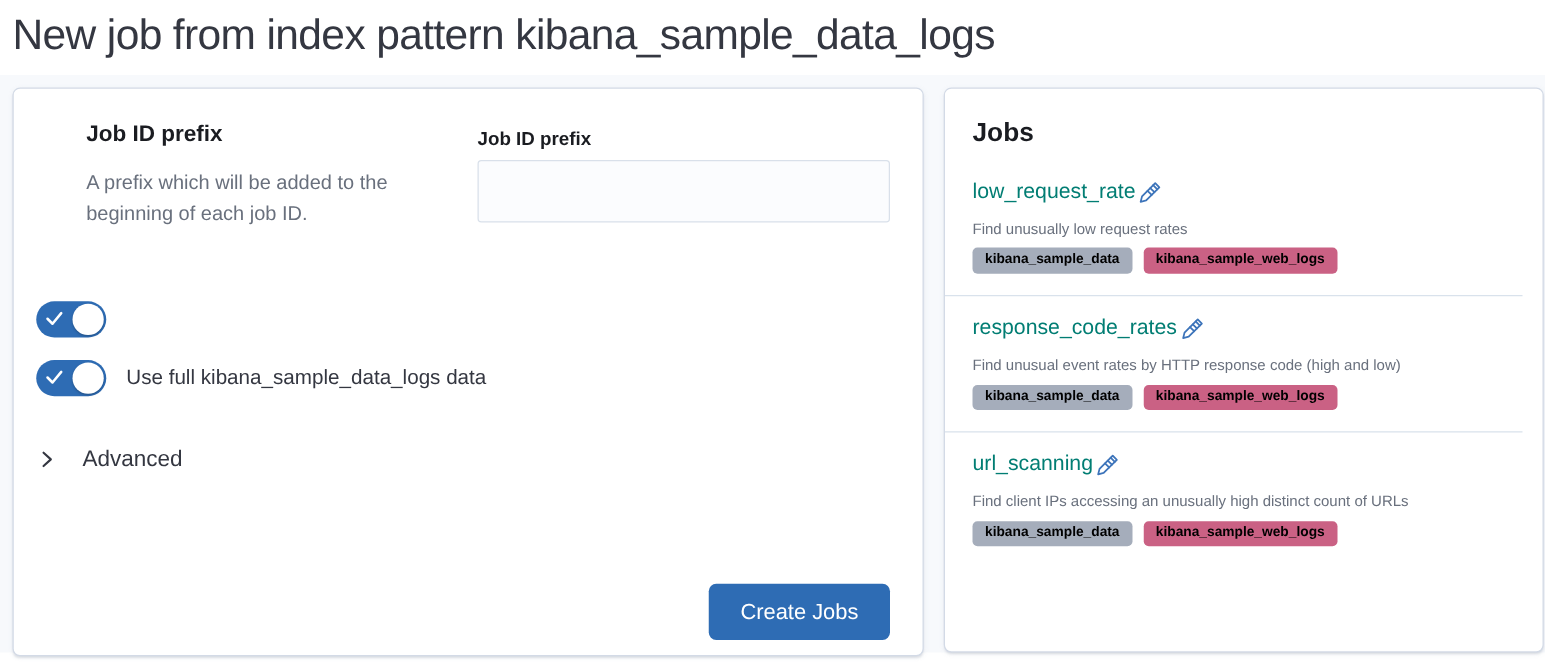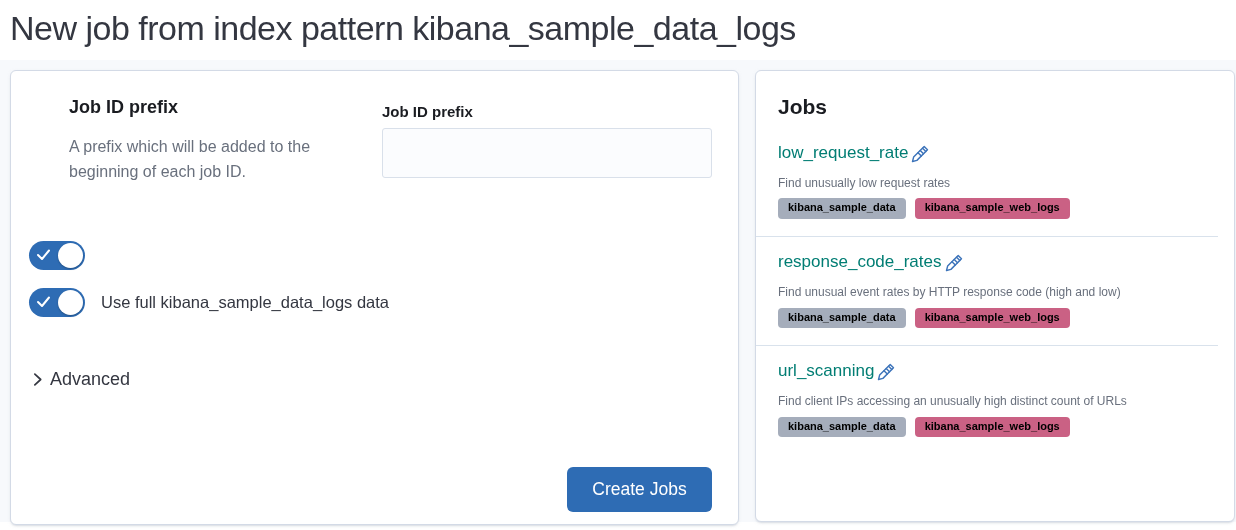--- a/index.html
+++ b/index.html
@@ -106,22 +106,22 @@
     box-shadow: 0 1px 2px rgba(0,0,0,.25);
   }
   .toggle .check {
     position: absolute;
     left: 7px; top: 7px;
   }
   .toggle-label { font-size: 16.5px; color: #343741; }
   .advanced-row {
     display: flex;
     align-items: center;
-    gap: 4px;
-    margin-top: 34px;
+    gap: 20px;
+    margin-top: 22px;
     cursor: pointer;
     width: max-content;
   }
   .advanced-label { font-size: 18px; color: #343741; }
   .button-row {
     margin-top: auto;
     display: flex;
     justify-content: flex-end;
   }
   .primary-button {

